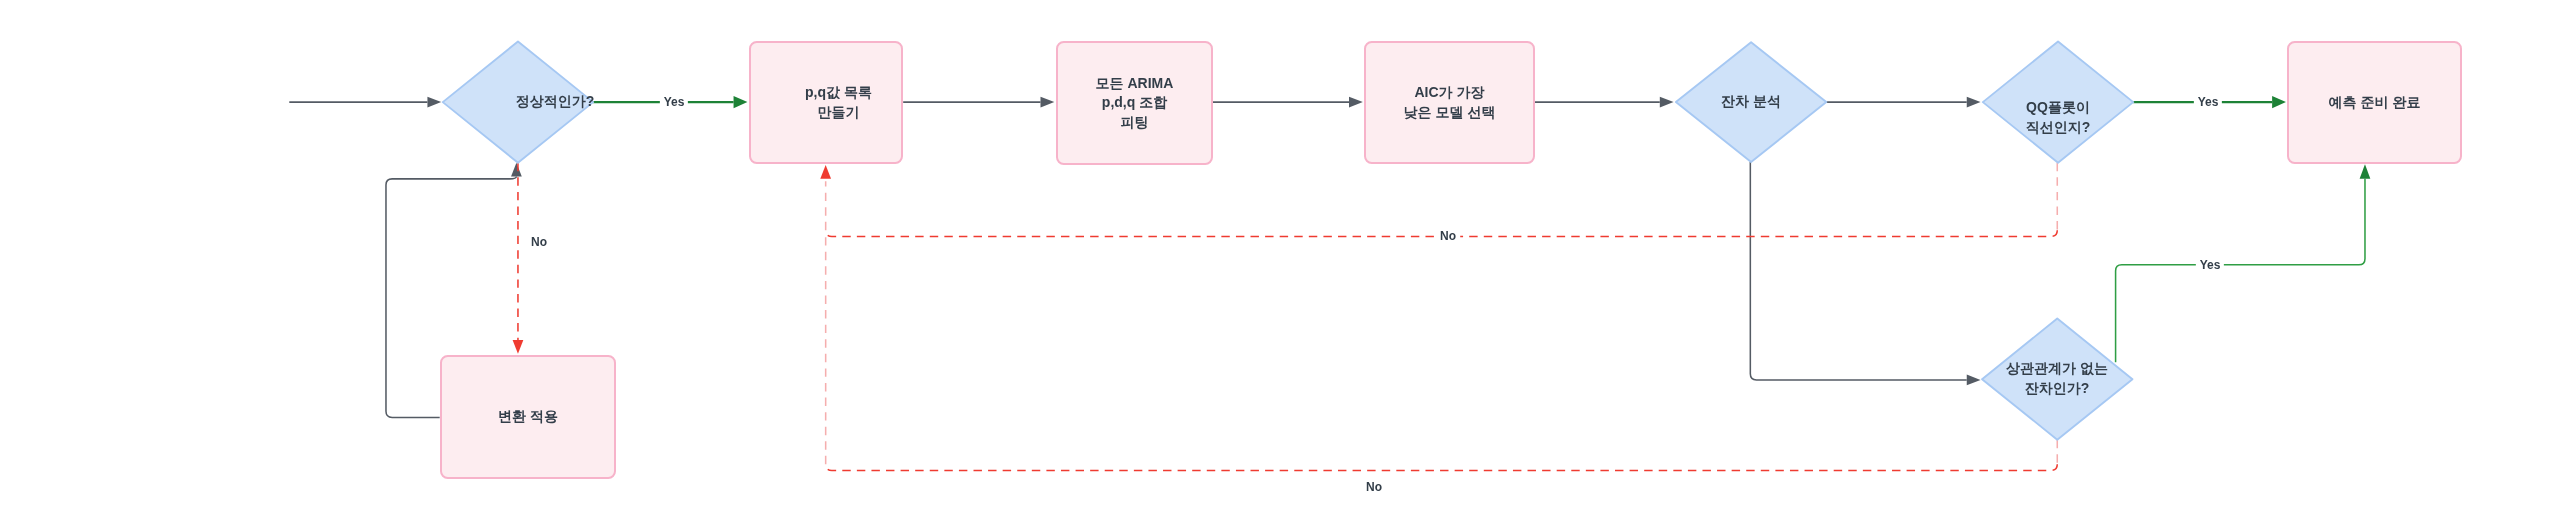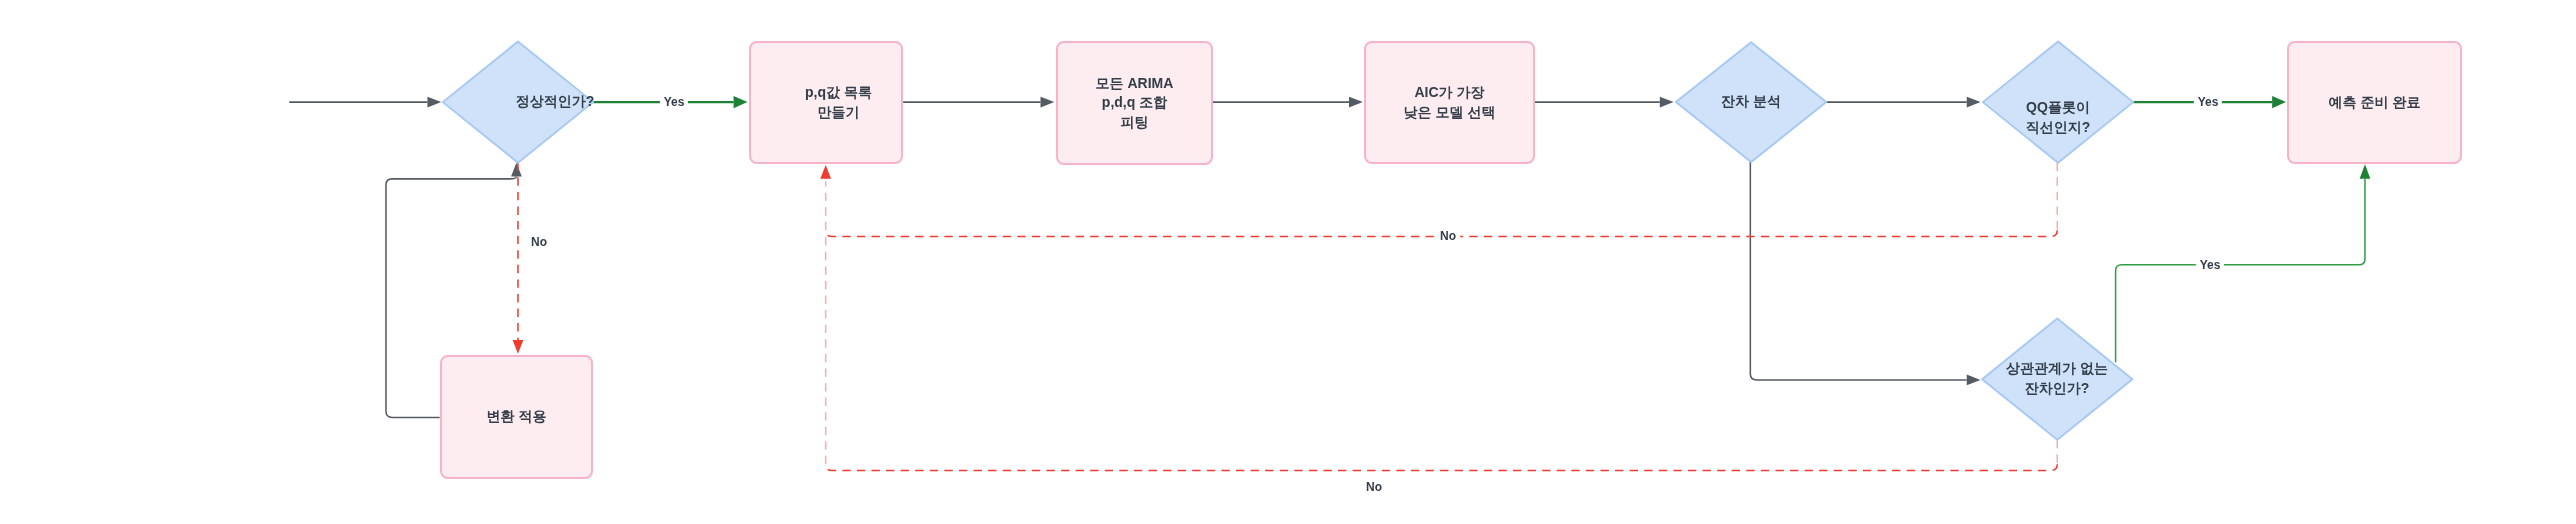--- a/index.html
+++ b/index.html
@@ -105,21 +105,21 @@
   </svg>
 
   <div class="rect-node" style="left:749px;top:41px;width:154px;height:123px;padding-left:25px;">p,q값 목록
 만들기</div>
   <div class="rect-node" style="left:1056px;top:41px;width:157px;height:124px;">모든 ARIMA
 p,d,q 조합
 피팅</div>
   <div class="rect-node" style="left:1364px;top:41px;width:171px;height:123px;">AIC가 가장
 낮은 모델 선택</div>
   <div class="rect-node" style="left:2287px;top:41px;width:175px;height:123px;text-align:center;">예측 준비 완료</div>
-  <div class="rect-node" style="left:440px;top:355px;width:153px;height:124px;">변환 적용</div>
+  <div class="rect-node" style="left:440px;top:355px;width:176px;height:124px;">변환 적용</div>
 
   <div class="diamond-label" style="left:518px;top:102px;margin-left:37px;">정상적인가?</div>
   <div class="diamond-label" style="left:1751px;top:102px;">잔차 분석</div>
   <div class="diamond-label" style="left:2058px;top:90px;margin-top:28px;">QQ플롯이
 직선인지?</div>
   <div class="diamond-label" style="left:2057px;top:379px;">상관관계가 없는
 잔차인가?</div>
 
   <div class="edge-label" style="left:674px;top:102px;">Yes</div>
   <div class="edge-label" style="left:2208px;top:102px;">Yes</div>

